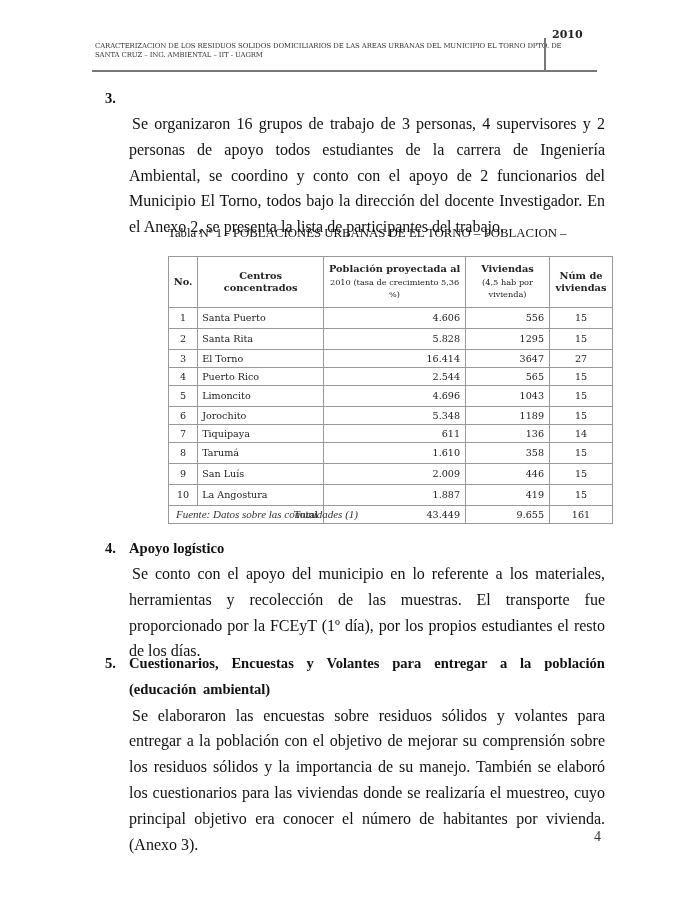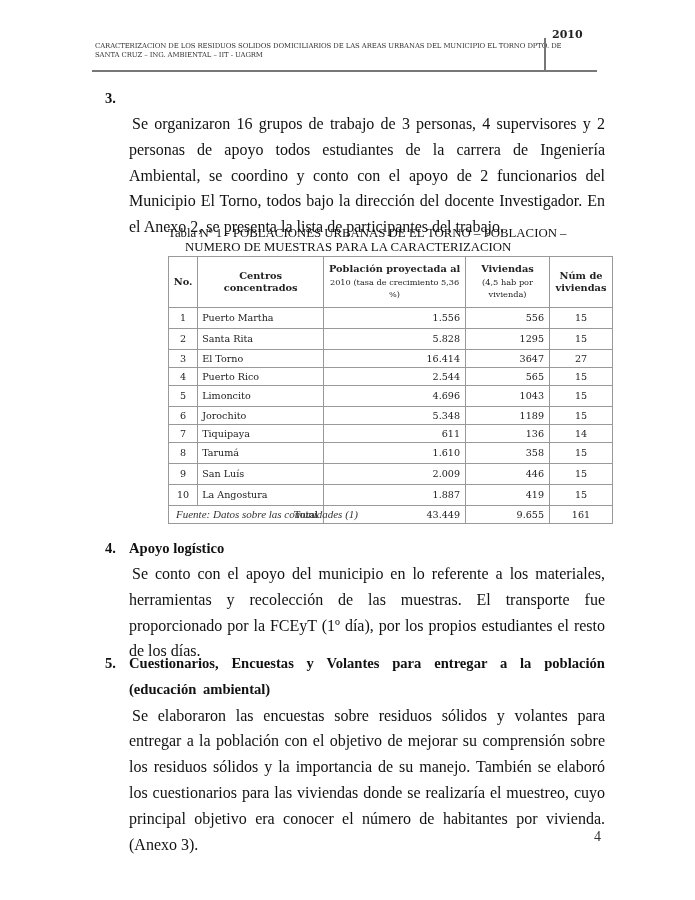--- a/index.html
+++ b/index.html
@@ -64,21 +64,20 @@
 
 <div class="section" style="top:86px;">
   <h2>
     <span class="num">3.</span>
   </h2>
   <p>Se organizaron 16 grupos de trabajo de 3 personas, 4 supervisores y 2  personas de apoyo todos estudiantes de la carrera de Ingeniería Ambiental,  se coordino y conto con el apoyo de 2 funcionarios del Municipio El Torno, todos bajo la dirección del docente Investigador. En el Anexo 2, se presenta la lista de participantes del trabajo.</p>
 </div>
 
 <div class="table-title">
   <span>Tabla Nº 1 -  POBLACIONES URBANAS DE EL TORNO – POBLACION –</span>
-  <span class="line2">NUMERO DE MUESTRAS PARA LA CARACTERIZACION</span>
 </div>
 
 <table class="data">
   <colgroup>
     <col class="col-no">
       <col class="col-name">
       <col class="col-pop">
       <col class="col-viv">
       <col class="col-mue">
   </colgroup>
@@ -93,22 +92,22 @@
       <th>
         <span>Viviendas</span><br>
         <small>(4,5 hab por vivienda)</small>
       </th>
       <th>Núm de viviendas</th>
     </tr>
   </thead>
   <tbody id="table-body">
     <tr class="tall">
       <td class="c">1</td>
-      <td>Puerto Martha</td>
-      <td class="r">1.556</td>
+      <td>Santa Puerto</td>
+      <td class="r">4.606</td>
       <td class="r">556</td>
       <td class="c">15</td>
     </tr>
     <tr class="tall">
       <td class="c">2</td>
       <td>Santa Rita</td>
       <td class="r">5.828</td>
       <td class="r">1295</td>
       <td class="c">15</td>
     </tr>

